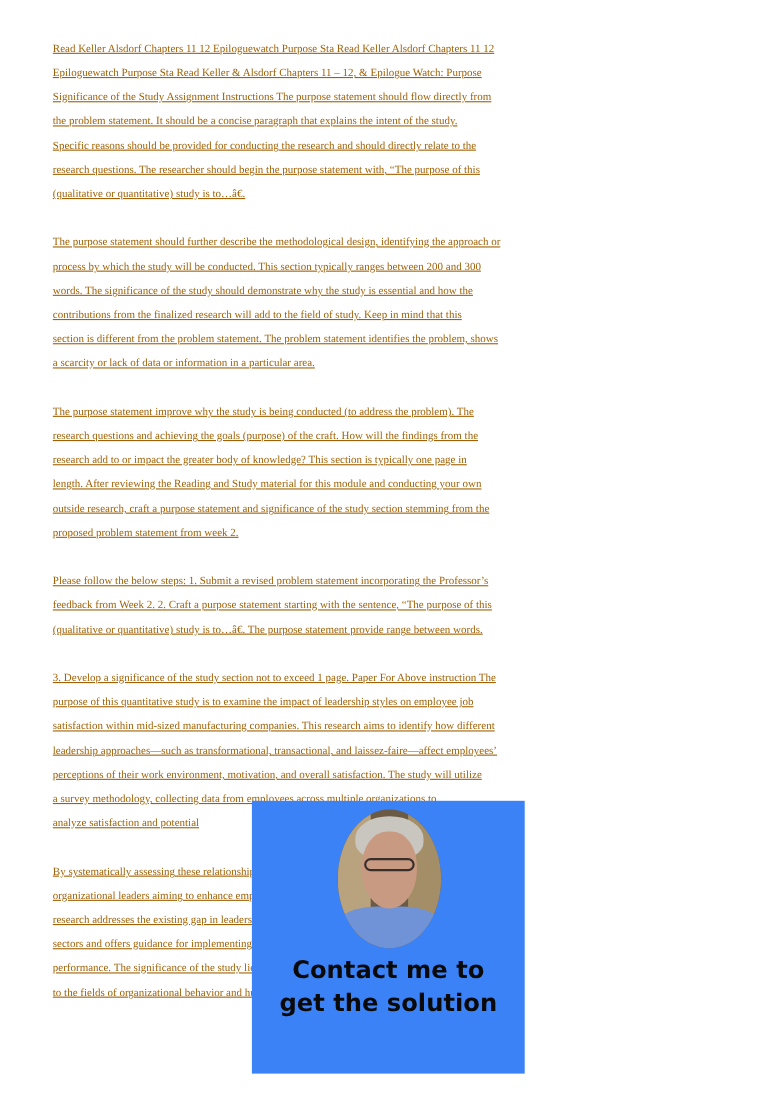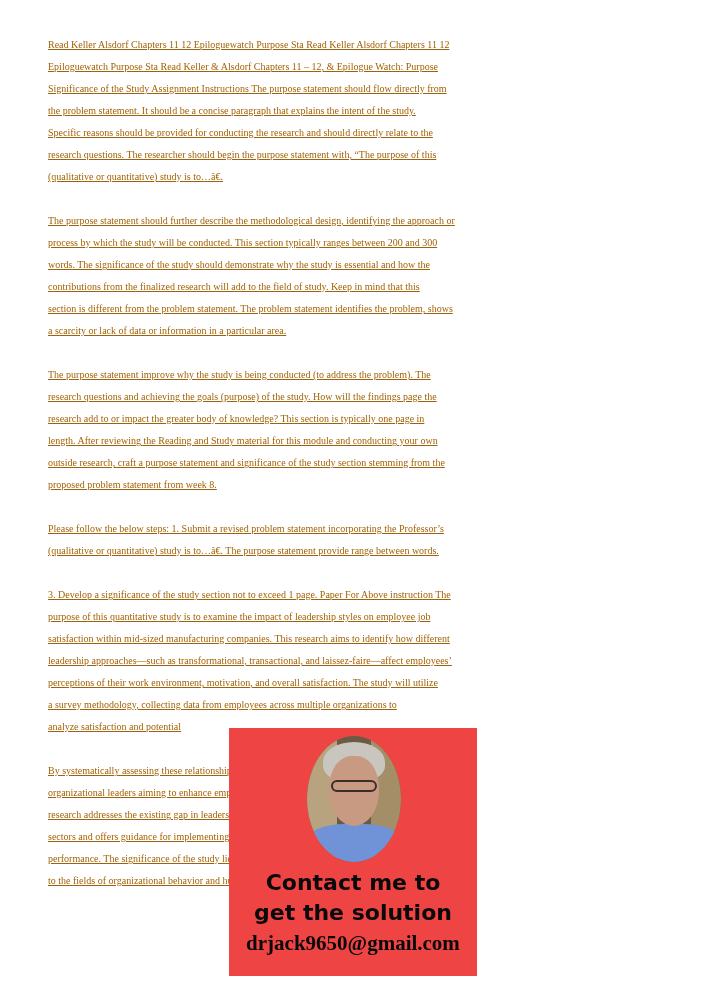--- a/index.html
+++ b/index.html
@@ -1,20 +1,20 @@
 <!DOCTYPE html>
 <html><head>
 <meta charset="utf-8">
 <style>
   html, body { margin:0; padding:0; background:#ffffff; }
   body { width:708px; height:1000px; position:relative; overflow:hidden; }
   .page { position:absolute; left:48px; top:34px; width:620px; font-family:"Liberation Serif", "DejaVu Serif", serif; font-size:10px; line-height:22px; color:#a16207;text-decoration:underline; }
   .line { white-space:nowrap; height:22px; }
   .gap { height:22px; }
-  .overlay { position:absolute; left:229px; top:728px; width:248px; height:248px; background:#ef4444; }
+  .overlay { position:absolute; left:229px; top:728px; width:248px; height:248px; background:#3b82f6; }
   .portrait { position:absolute; left:78px; top:8px; width:94px; height:126px; border-radius:50%; overflow:hidden; background:#6b5a44; }
   .bg-left { position:absolute; left:0; top:0; width:30px; height:100%; background:#b8a37e; }
   .bg-right { position:absolute; right:0; top:0; width:30px; height:100%; background:#a38e68; }
   .hair { position:absolute; left:16px; top:6px; width:62px; height:40px; border-radius:50% 50% 40% 40%; background:#c9c6c0; }
   .face { position:absolute; left:22px; top:20px; width:50px; height:70px; border-radius:45% 45% 50% 50%; background:#c99a82; }
   .glasses { position:absolute; left:24px; top:44px; width:46px; height:12px; border:2px solid #3a2e2a; border-radius:6px; box-sizing:border-box; }
   .shirt { position:absolute; left:0; top:88px; width:94px; height:40px; background:#6f93d6; border-radius:40% 40% 0 0; }
   .contact { position:absolute; left:0; top:140px; width:248px; text-align:center; font-family:"DejaVu Sans", sans-serif; font-weight:bold; font-size:22px; line-height:30px; color:#0a0a0a; }
   .email { position:absolute; left:0; top:203px; width:248px; text-align:center; font-family:"Liberation Serif", serif; font-weight:bold; font-size:21px; color:#0a0a0a; }
 </style>
@@ -31,27 +31,28 @@
     <div class="line">(qualitative or quantitative) study is to…â€.</div>
     <div class="gap"></div>
     <div class="line">The purpose statement should further describe the methodological design, identifying the approach or</div>
     <div class="line">process by which the study will be conducted. This section typically ranges between 200 and 300</div>
     <div class="line">words. The significance of the study should demonstrate why the study is essential and how the</div>
     <div class="line">contributions from the finalized research will add to the field of study. Keep in mind that this</div>
     <div class="line">section is different from the problem statement. The problem statement identifies the problem, shows</div>
     <div class="line">a scarcity or lack of data or information in a particular area.</div>
     <div class="gap"></div>
     <div class="line">The purpose statement improve why the study is being conducted (to address the problem). The</div>
-    <div class="line">research questions and achieving the goals (purpose) of the study. How will the findings page the</div>
+    <div class="line">research questions and achieving the goals (purpose) of the craft. How will the findings from the</div>
     <div class="line">research add to or impact the greater body of knowledge? This section is typically one page in</div>
     <div class="line">length. After reviewing the Reading and Study material for this module and conducting your own</div>
     <div class="line">outside research, craft a purpose statement and significance of the study section stemming from the</div>
-    <div class="line">proposed problem statement from week 8.</div>
+    <div class="line">proposed problem statement from week 2.</div>
     <div class="gap"></div>
     <div class="line">Please follow the below steps: 1. Submit a revised problem statement incorporating the Professor’s</div>
+    <div class="line">feedback from Week 2. 2. Craft a purpose statement starting with the sentence, “The purpose of this</div>
     <div class="line">(qualitative or quantitative) study is to…â€. The purpose statement provide range between words.</div>
     <div class="gap"></div>
     <div class="line">3. Develop a significance of the study section not to exceed 1 page. Paper For Above instruction The</div>
     <div class="line">purpose of this quantitative study is to examine the impact of leadership styles on employee job</div>
     <div class="line">satisfaction within mid-sized manufacturing companies. This research aims to identify how different</div>
     <div class="line">leadership approaches—such as transformational, transactional, and laissez-faire—affect employees’</div>
     <div class="line">perceptions of their work environment, motivation, and overall satisfaction. The study will utilize</div>
     <div class="line">a survey methodology, collecting data from employees across multiple organizations to</div>
     <div class="line">analyze satisfaction and potential</div>
     <div class="gap"></div>
@@ -69,14 +70,13 @@
       <div class="bg-right"></div>
     <div class="shirt"></div>
     <div class="hair"></div>
     <div class="face"></div>
     <div class="glasses"></div>
   </div>
   <div class="contact">
     <div>Contact me to</div>
     <div>get the solution</div>
   </div>
-  <div class="email">drjack9650@gmail.com</div>
 </div>
 
 </body></html>

